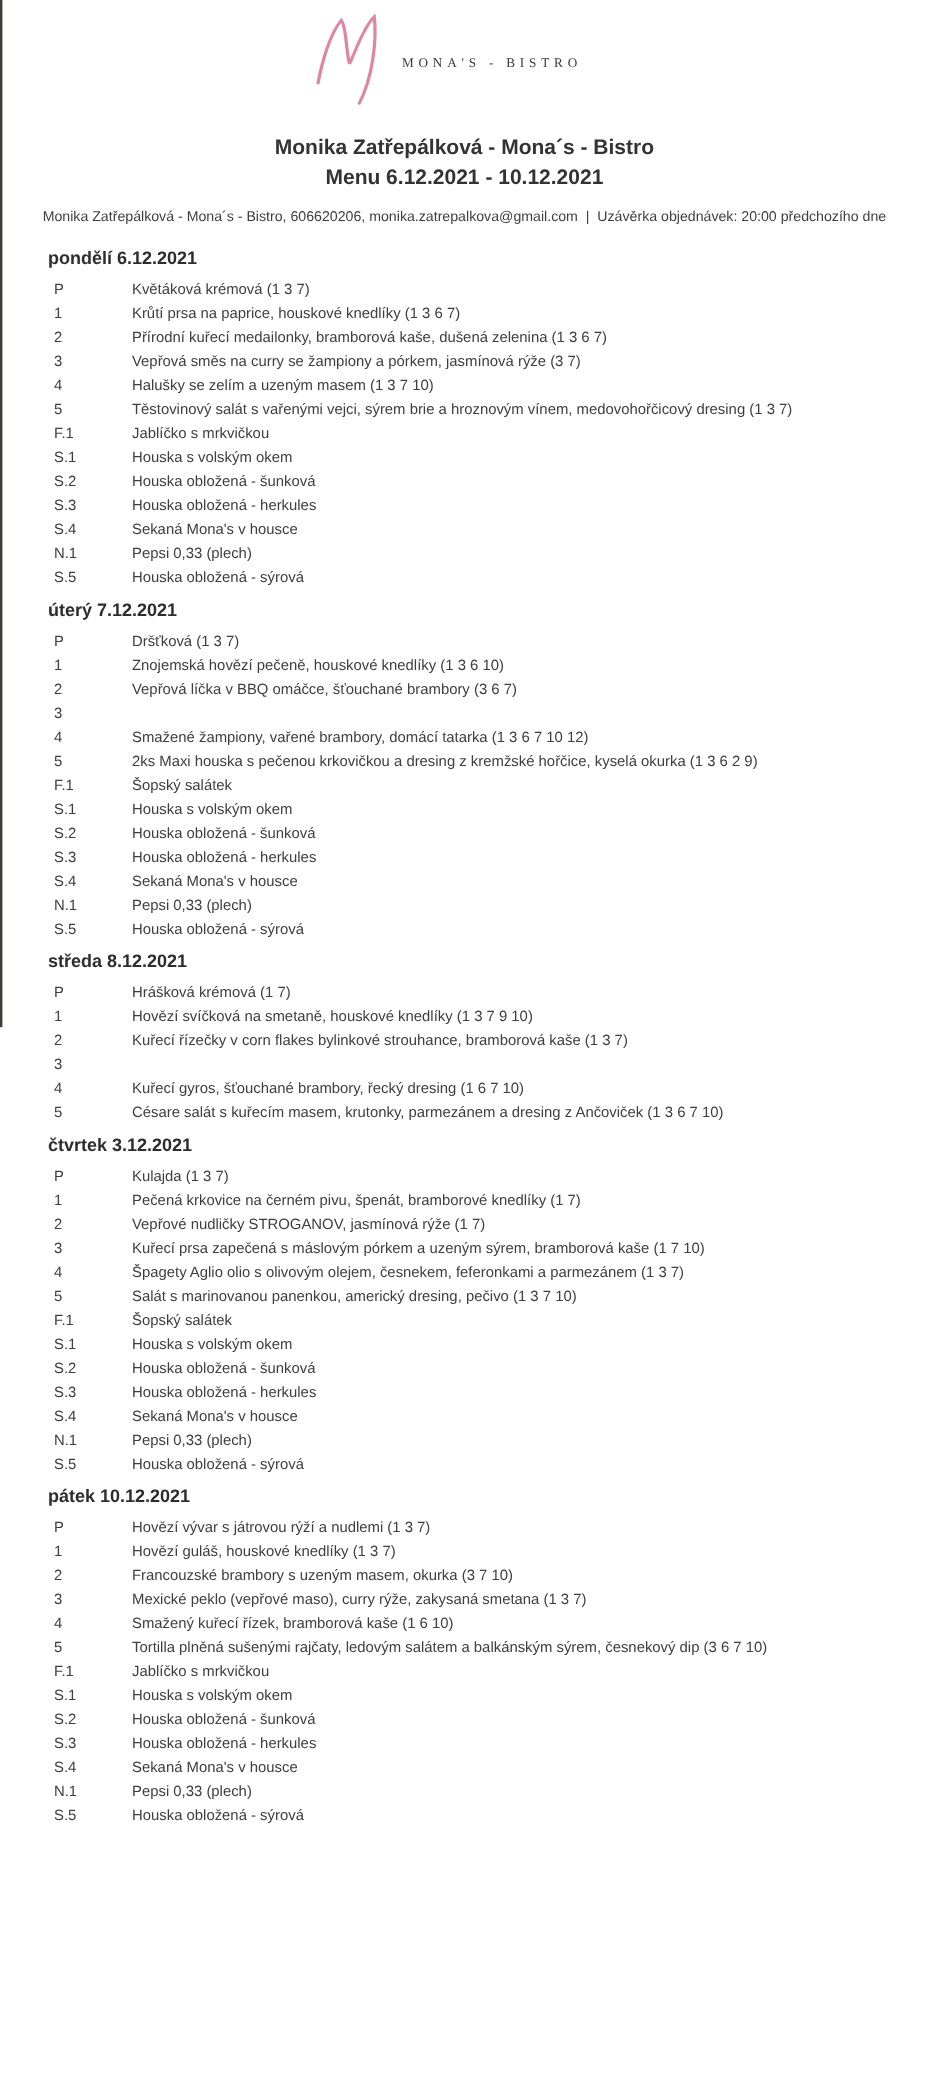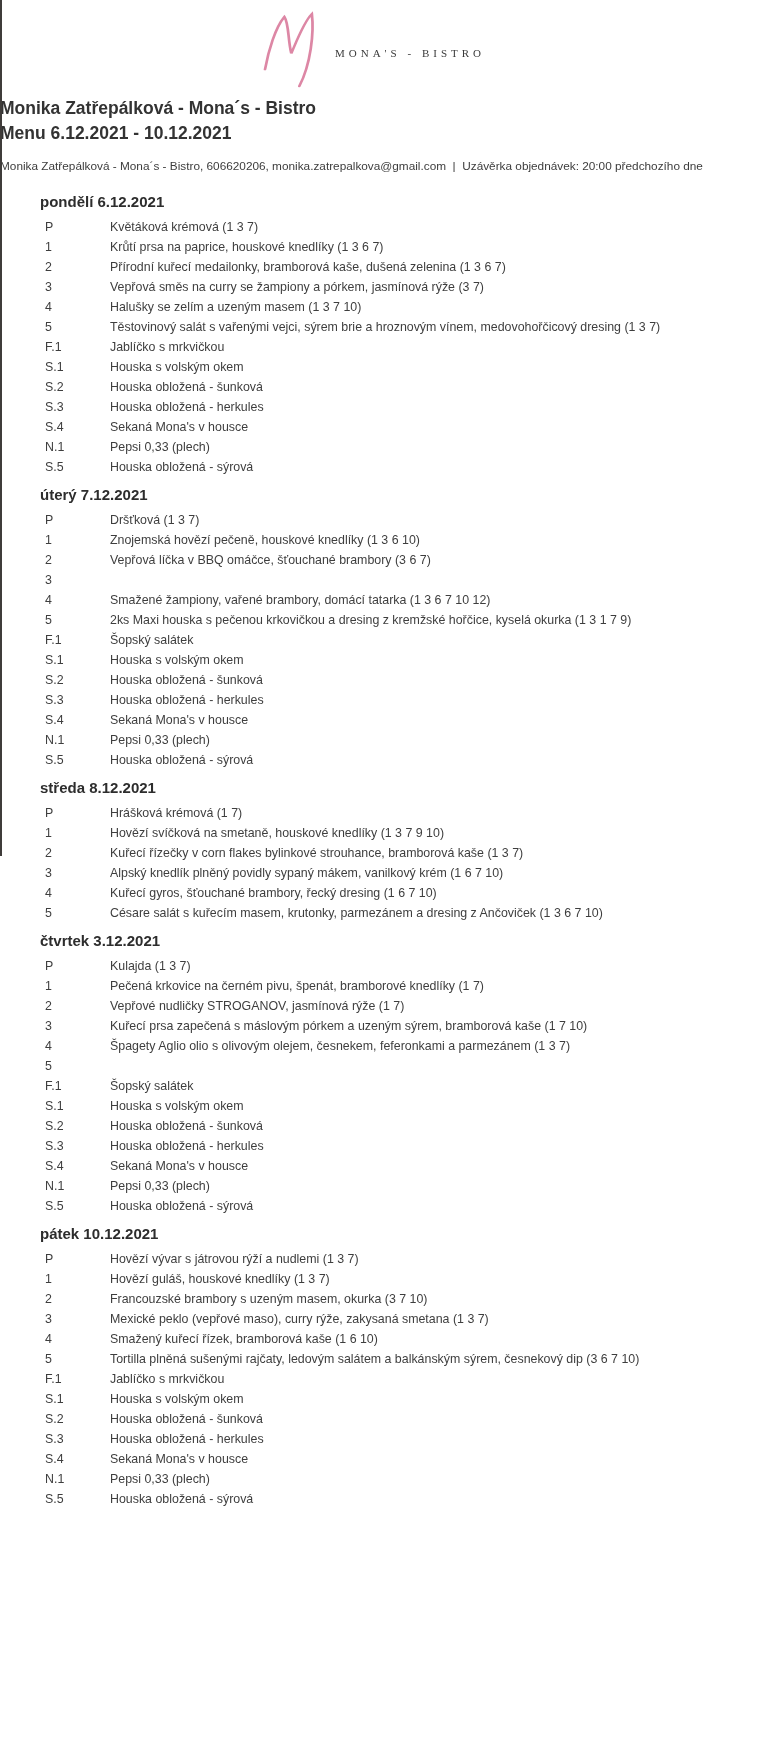--- a/index.html
+++ b/index.html
@@ -5,36 +5,36 @@
   html,body { margin:0; padding:0; }
   body {
     width:774px; height:1740px; background:#ffffff;
     font-family:"Liberation Sans", sans-serif;
     color:#3d3d3d; position:relative; overflow:hidden;
   }
   .edge-line {
     position:absolute; left:0; top:0; width:2px; height:856px;
     background:#3f3c3a;
   }
-  header { padding-top:8px; text-align:left; }
+  header { padding-top:8px; text-align:center; }
   .logo {
     display:flex; align-items:center; justify-content:center;
     height:82px; gap:14px; transform:translateX(-16px);
   }
   .logo svg { display:block; }
   .brand {
     font-family:"Liberation Serif", serif;
     font-size:11px; letter-spacing:4px; color:#3a3a3a; margin-top:8px;
     white-space:nowrap;
   }
   .title, .subtitle {
     font-size:17.5px; font-weight:bold; color:#333333;
     margin:0; line-height:25px;
   }
-  .title { margin-top:6px; }
+  .title { margin-top:20px; }
   .contact {
     font-size:11.8px; color:#3d3d3d; margin:13px 0 0 0; white-space:nowrap;
   }
   .menu { padding:0 24px 0 40px; }
   .day { margin-top:9px; }
   .day:first-of-type { margin-top:20px; }
   .day-heading {
     font-size:15px; font-weight:bold; color:#2d2d2d;
     margin:0 0 6px 0; line-height:18px;
   }
@@ -158,21 +158,21 @@
             <span class="code">3</span>
           </div>
 
           <div class="row">
             <span class="code">4</span>
             <span class="desc">Smažené žampiony, vařené brambory, domácí tatarka (1 3 6 7 10 12)</span>
           </div>
 
           <div class="row">
             <span class="code">5</span>
-            <span class="desc">2ks Maxi houska s pečenou krkovičkou a dresing z kremžské hořčice, kyselá okurka (1 3 1 7 9)</span>
+            <span class="desc">2ks Maxi houska s pečenou krkovičkou a dresing z kremžské hořčice, kyselá okurka (1 3 6 2 9)</span>
           </div>
 
           <div class="row">
             <span class="code">F.1</span>
             <span class="desc">Šopský salátek</span>
           </div>
 
           <div class="row">
             <span class="code">S.1</span>
             <span class="desc">Houska s volským okem</span>
@@ -219,21 +219,20 @@
             <span class="desc">Hovězí svíčková na smetaně, houskové knedlíky (1 3 7 9 10)</span>
           </div>
 
           <div class="row">
             <span class="code">2</span>
             <span class="desc">Kuřecí řízečky v corn flakes bylinkové strouhance, bramborová kaše (1 3 7)</span>
           </div>
 
           <div class="row">
             <span class="code">3</span>
-            <span class="desc">Alpský knedlík plněný povidly sypaný mákem, vanilkový krém (1 6 7 10)</span>
           </div>
 
           <div class="row">
             <span class="code">4</span>
             <span class="desc">Kuřecí gyros, šťouchané brambory, řecký dresing (1 6 7 10)</span>
           </div>
 
           <div class="row">
             <span class="code">5</span>
             <span class="desc">Césare salát s kuřecím masem, krutonky, parmezánem a dresing z Ančoviček (1 3 6 7 10)</span>
@@ -265,20 +264,21 @@
             <span class="desc">Kuřecí prsa zapečená s máslovým pórkem a uzeným sýrem, bramborová kaše (1 7 10)</span>
           </div>
 
           <div class="row">
             <span class="code">4</span>
             <span class="desc">Špagety Aglio olio s olivovým olejem, česnekem, feferonkami a parmezánem (1 3 7)</span>
           </div>
 
           <div class="row">
             <span class="code">5</span>
+            <span class="desc">Salát s marinovanou panenkou, americký dresing, pečivo (1 3 7 10)</span>
           </div>
 
           <div class="row">
             <span class="code">F.1</span>
             <span class="desc">Šopský salátek</span>
           </div>
 
           <div class="row">
             <span class="code">S.1</span>
             <span class="desc">Houska s volským okem</span>

